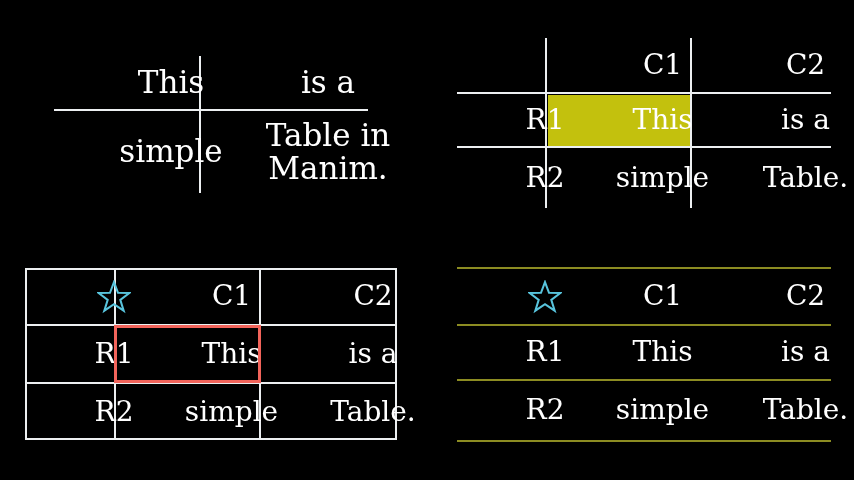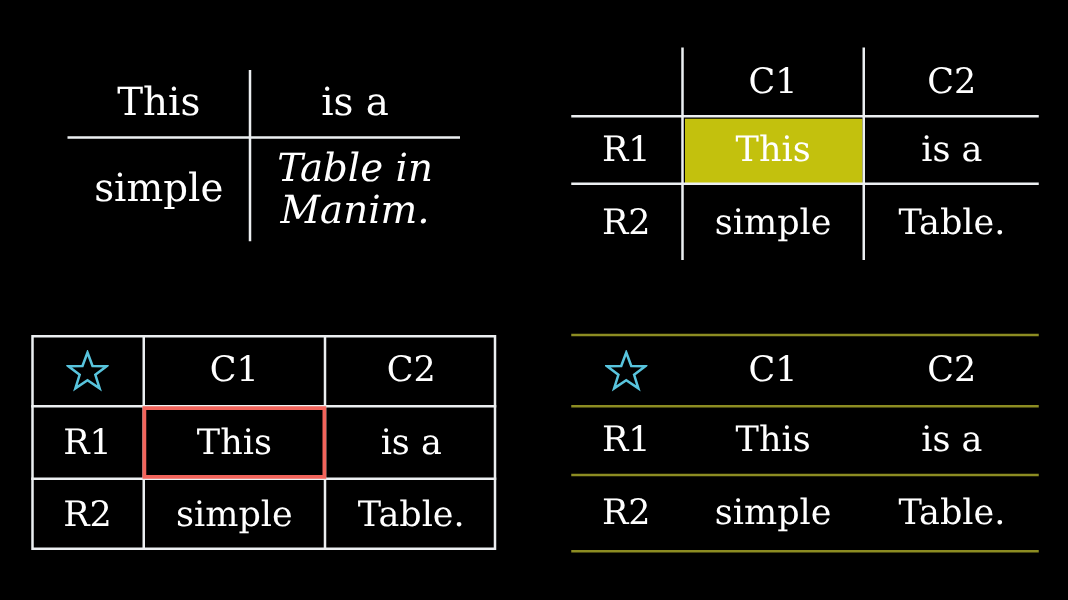--- a/index.html
+++ b/index.html
@@ -19,20 +19,21 @@
 
   .cell {
     position: absolute;
     display: flex;
     align-items: center;
     justify-content: center;
     text-align: center;
     color: #ffffff;
     line-height: 1.08;
     white-space: pre-line;
+    margin-left: 44px;
     -webkit-font-smoothing: antialiased;
   }
 
   .hline { position: absolute; background: #eceff1; height: 2px; }
   .vline { position: absolute; background: #eceff1; width: 2px; }
 
   
   #table-plain { position: absolute; left: 0; top: 0; width: 427px; height: 240px; }
   #table-plain .cell { font-size: 31px; }
 
@@ -76,21 +77,21 @@
 
 <div id="stage">
 
   <div id="table-plain">
     <div class="hline" style="left:54px; top:109px; width:314px;"></div>
     <div class="vline" style="left:199px; top:56px; height:137px;"></div>
 
     <div class="cell" style="left:54px; top:57px; width:146px; height:52px;">This</div>
     <div class="cell" style="left:200px; top:57px; width:168px; height:52px;">is a</div>
     <div class="cell" style="left:54px; top:111px; width:146px; height:82px;">simple</div>
-    <div class="cell" style="left:200px; top:111px; width:168px; height:82px;font-style:italic;">Table in
+    <div class="cell" style="left:200px; top:111px; width:168px; height:82px;">Table in
 Manim.</div>
   </div>
 
   <div id="table-highlight">
     <div id="hl-fill"></div>
 
     <div class="hline" style="left:457px; top:92px; width:374px;"></div>
     <div class="hline" style="left:457px; top:146px; width:374px;"></div>
     <div class="vline" style="left:545px; top:38px; height:170px;"></div>
     <div class="vline" style="left:690px; top:38px; height:170px;"></div>

